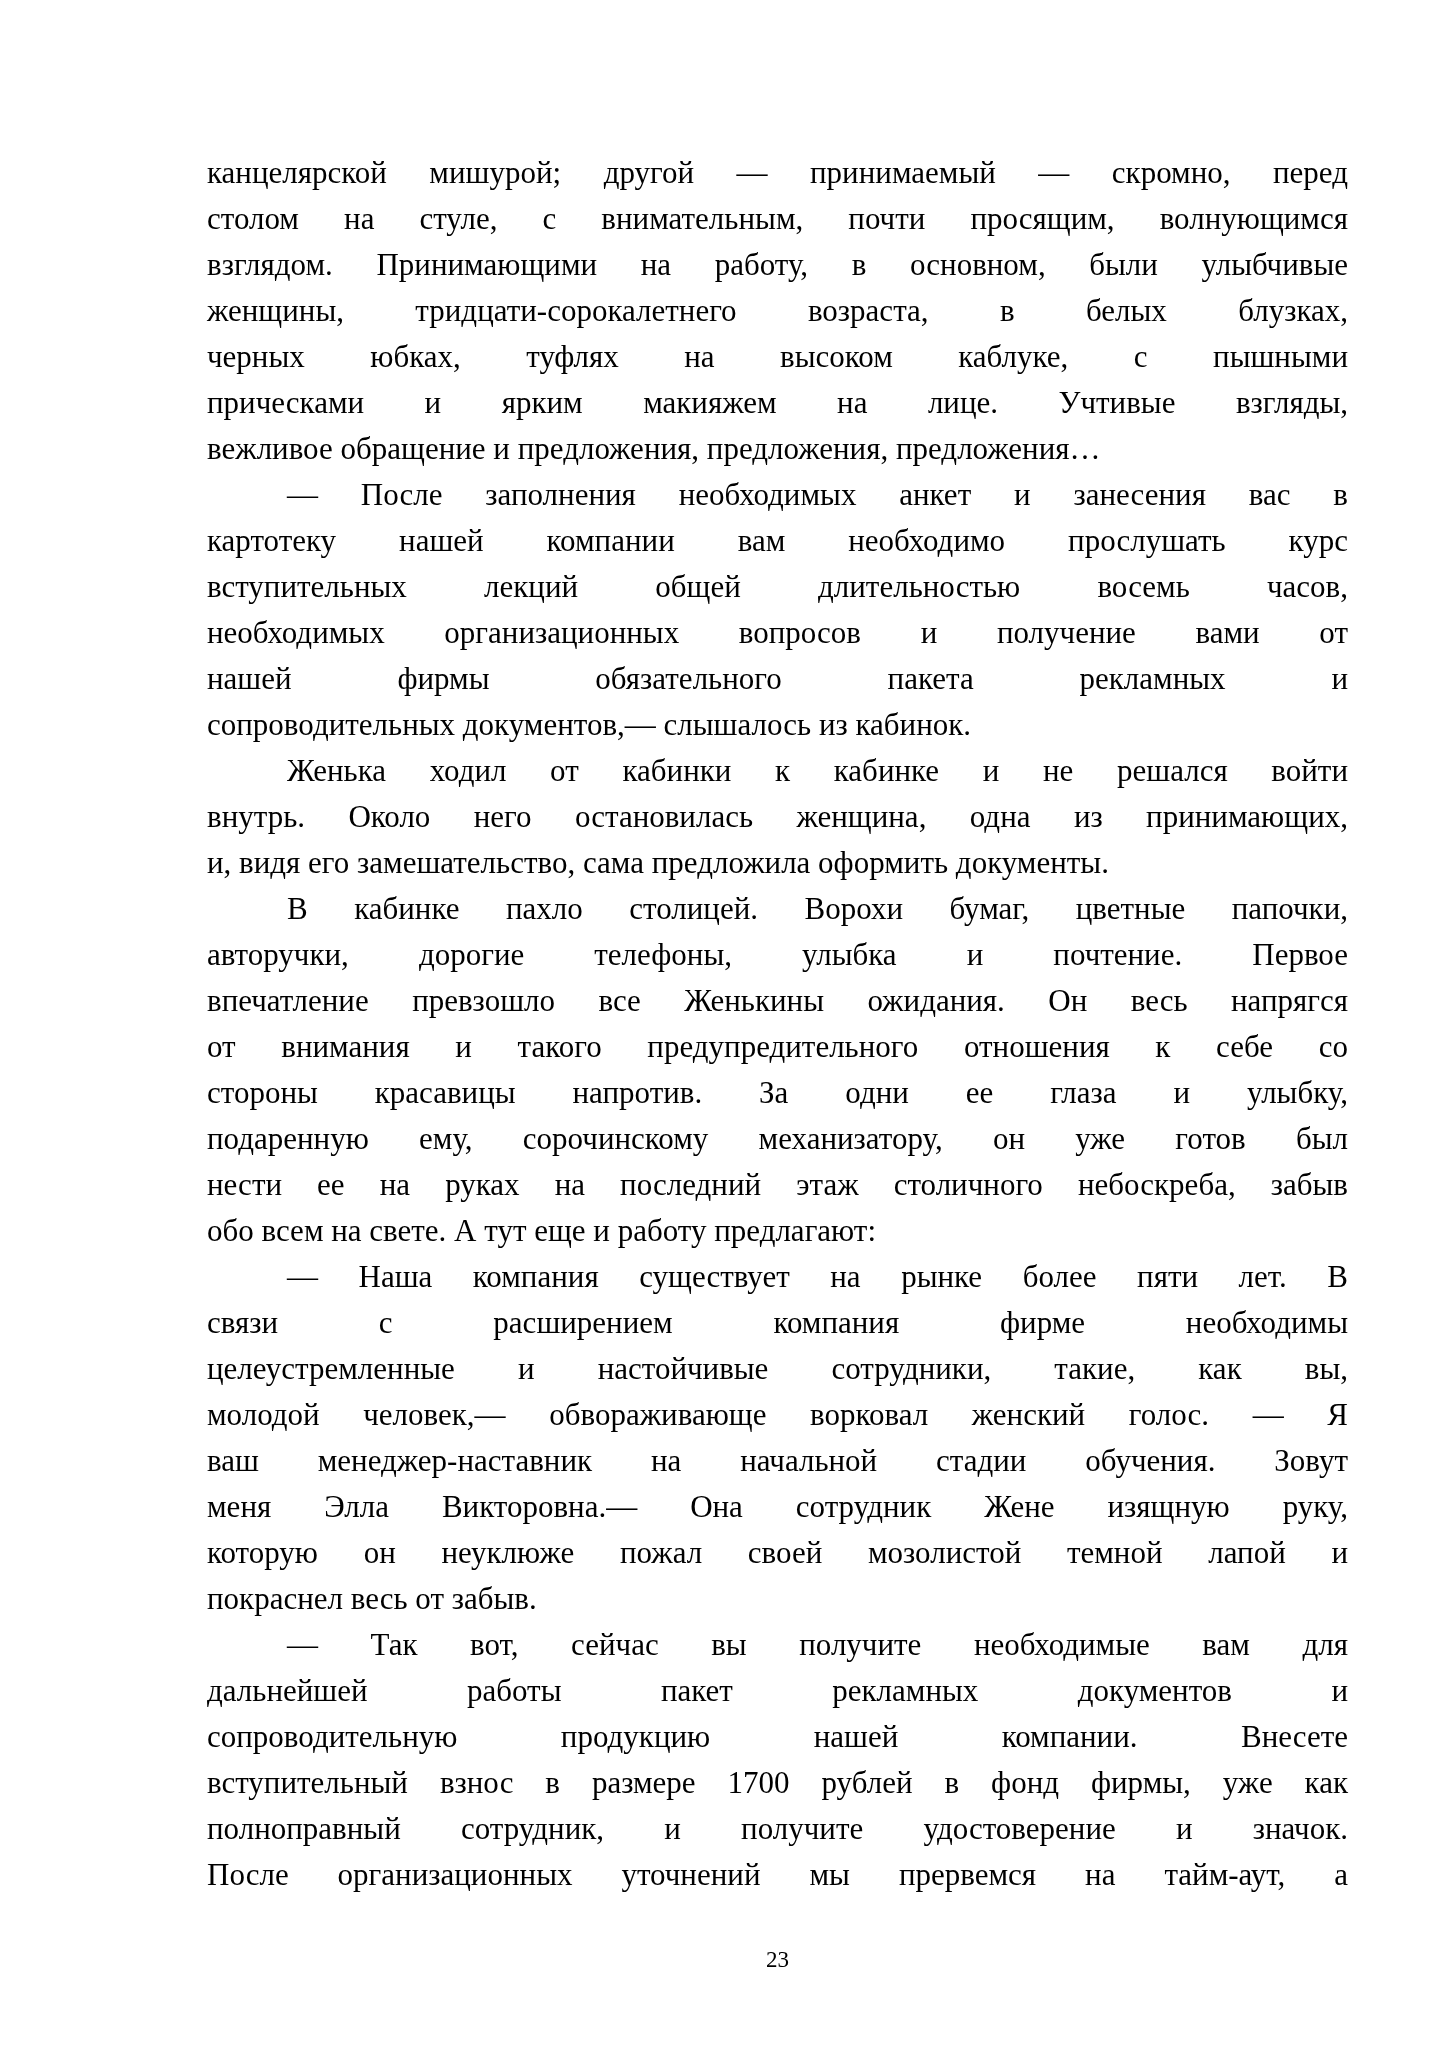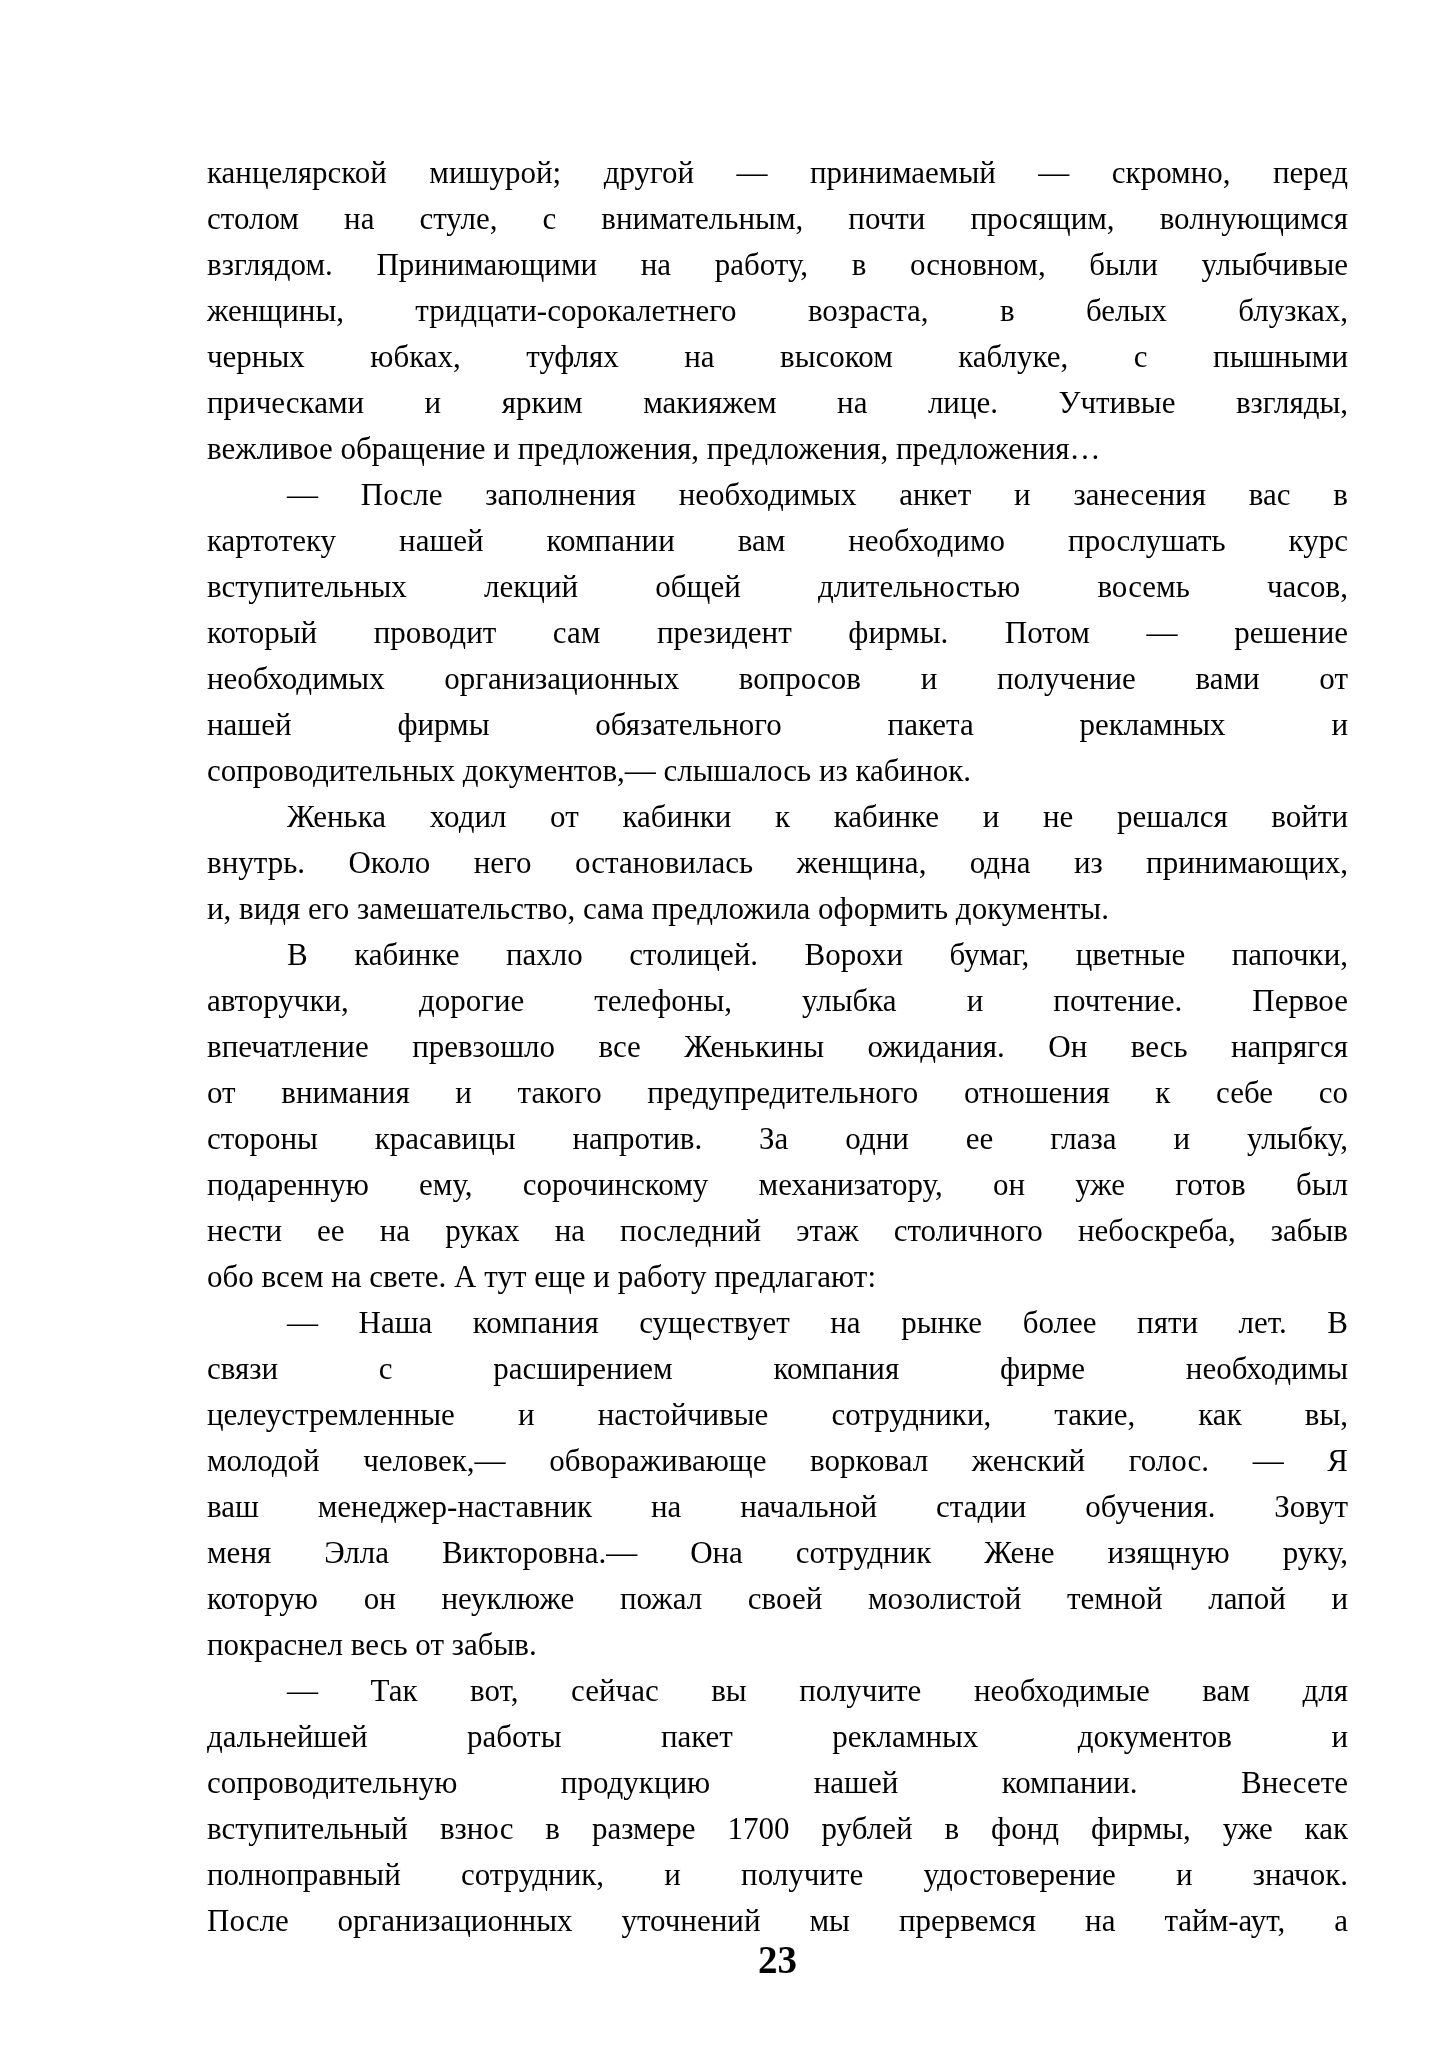--- a/index.html
+++ b/index.html
@@ -36,41 +36,39 @@
   }
   .line.indent {
     text-indent: 80px;
   }
   .page-number {
     position: absolute;
     left: 207px;
     top: 1940px;
     width: 1141px;
     text-align: center;
-    font-size: 39px;
+    font-size: 23px;
     line-height: 40px;
-    font-weight: bold;
   }
 </style>
 </head>
 <body>
 
 <div class="page">
   <div class="text-block" id="text-block">
       <div class="line">канцелярской мишурой; другой — принимаемый — скромно, перед</div>
       <div class="line">столом на стуле, с внимательным, почти просящим, волнующимся</div>
       <div class="line">взглядом. Принимающими на работу, в основном, были улыбчивые</div>
       <div class="line">женщины, тридцати-сорокалетнего возраста, в белых блузках,</div>
       <div class="line">черных юбках, туфлях на высоком каблуке, с пышными</div>
       <div class="line">прическами и ярким макияжем на лице. Учтивые взгляды,</div>
       <div class="line flush">вежливое обращение и предложения, предложения, предложения…</div>
       <div class="line indent">— После заполнения необходимых анкет и занесения вас в</div>
       <div class="line">картотеку нашей компании вам необходимо прослушать курс</div>
       <div class="line">вступительных лекций общей длительностью восемь часов,</div>
-      <div class="line">который проводит сам президент фирмы. Потом — решение</div>
       <div class="line">необходимых организационных вопросов и получение вами от</div>
       <div class="line">нашей фирмы обязательного пакета рекламных и</div>
       <div class="line flush">сопроводительных документов,— слышалось из кабинок.</div>
       <div class="line indent">Женька ходил от кабинки к кабинке и не решался войти</div>
       <div class="line">внутрь. Около него остановилась женщина, одна из принимающих,</div>
       <div class="line flush">и, видя его замешательство, сама предложила оформить документы.</div>
       <div class="line indent">В кабинке пахло столицей. Ворохи бумаг, цветные папочки,</div>
       <div class="line">авторучки, дорогие телефоны, улыбка и почтение. Первое</div>
       <div class="line">впечатление превзошло все Женькины ожидания. Он весь напрягся</div>
       <div class="line">от внимания и такого предупредительного отношения к себе со</div>

